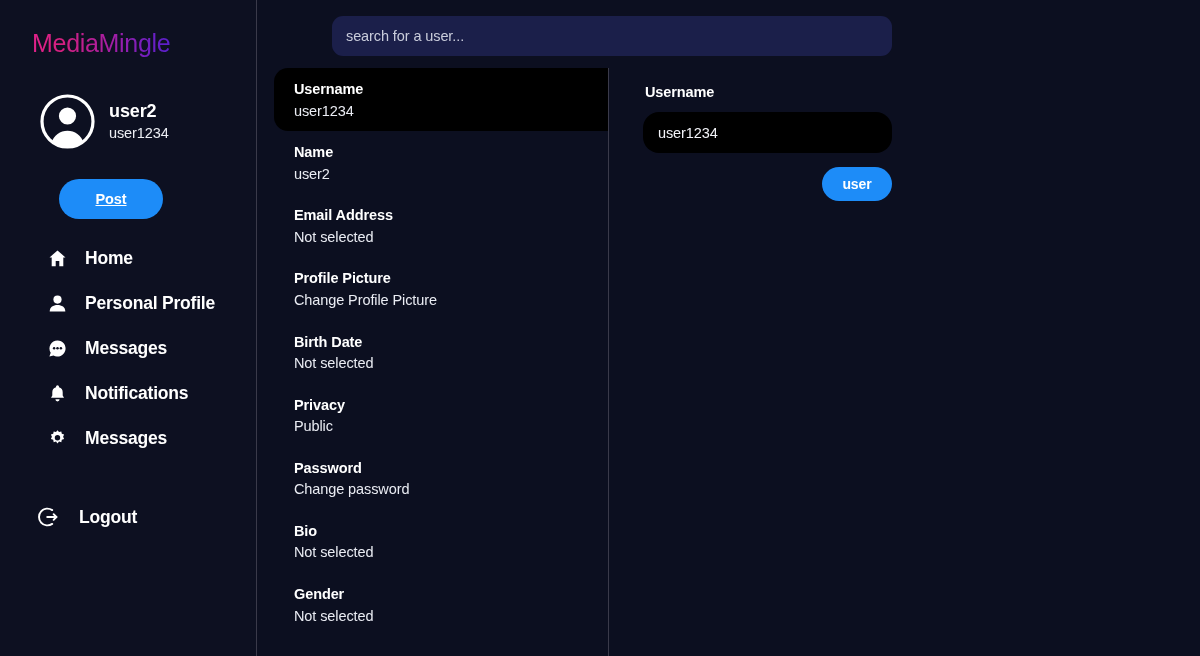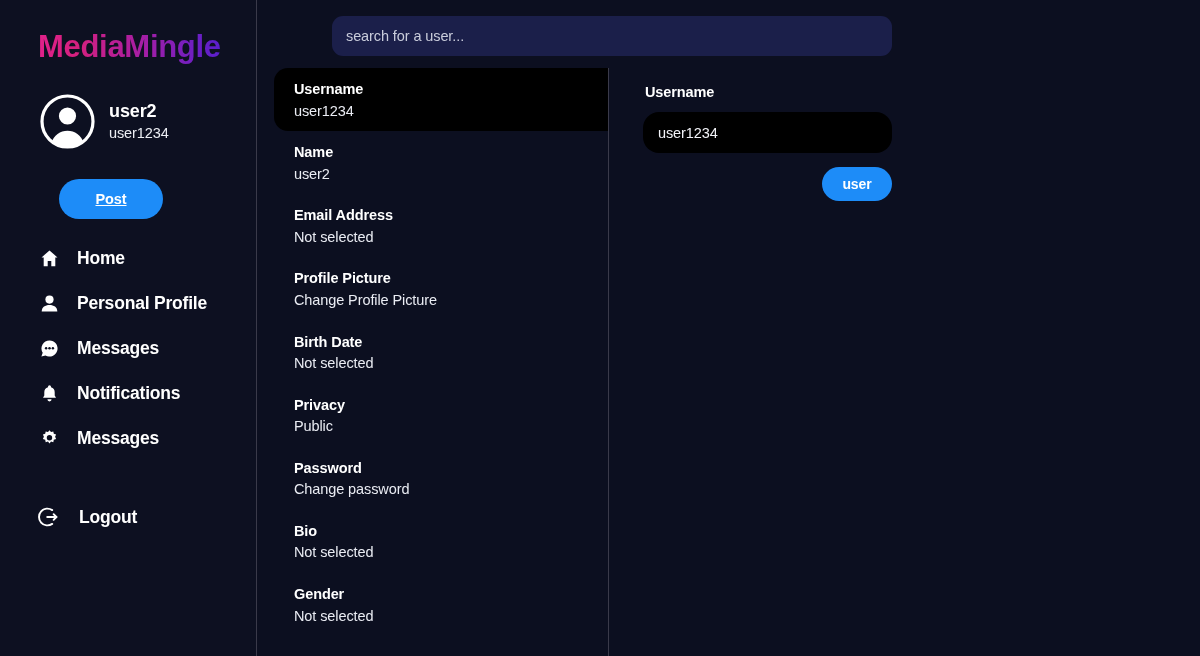--- a/index.html
+++ b/index.html
@@ -29,24 +29,24 @@
     position: relative;
     width: 257px;
     height: 656px;
     flex: 0 0 257px;
     background: #0d1021;
     border-right: 1px solid #3a3a4a;
   }
 
   #brand {
     position: absolute;
-    left: 38px;
+    left: 32px;
     top: 29px;
-    font-size: 31px;
-    font-weight: bold;
+    font-size: 25px;
+    font-weight: normal;
     letter-spacing: -0.3px;
     background: linear-gradient(90deg, #e0218a 0%, #d4207f 22%, #a41ea6 58%, #6a1fc4 88%, #5a1fcc 100%);
     -webkit-background-clip: text;
     background-clip: text;
     -webkit-text-fill-color: transparent;
     color: transparent;
     white-space: nowrap;
   }
 
   #profile-block {
@@ -93,21 +93,21 @@
     font-family: "Liberation Sans", sans-serif;
     font-size: 14.5px;
     font-weight: bold;
     cursor: pointer;
     letter-spacing: -0.1px;
     text-decoration: underline;
   }
 
   #nav {
     position: absolute;
-    left: 4px;
+    left: 12px;
     top: 243px;
     width: 257px;
   }
 
   .nav-item {
     display: flex;
     align-items: center;
     gap: 18px;
     height: 30px;
     margin-bottom: 15px;

